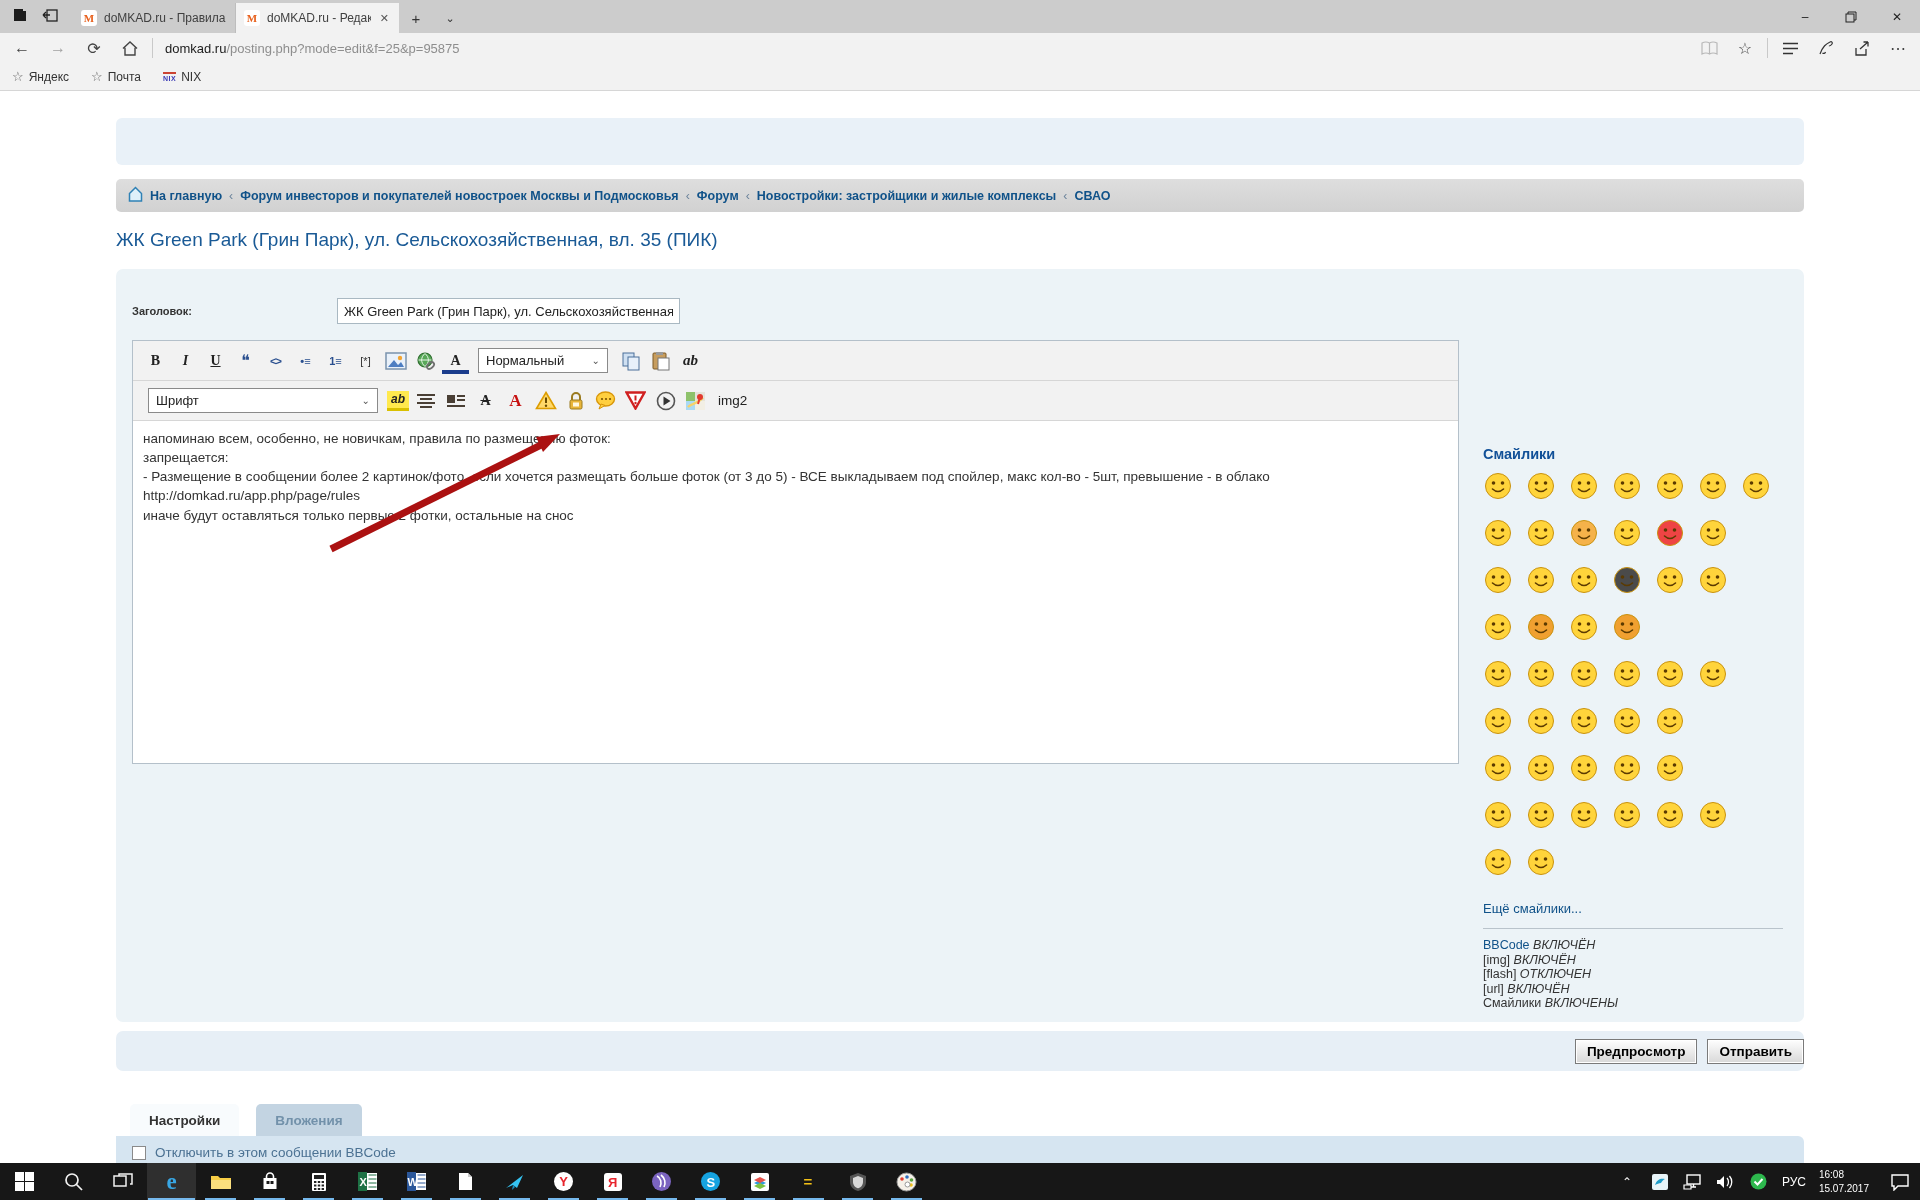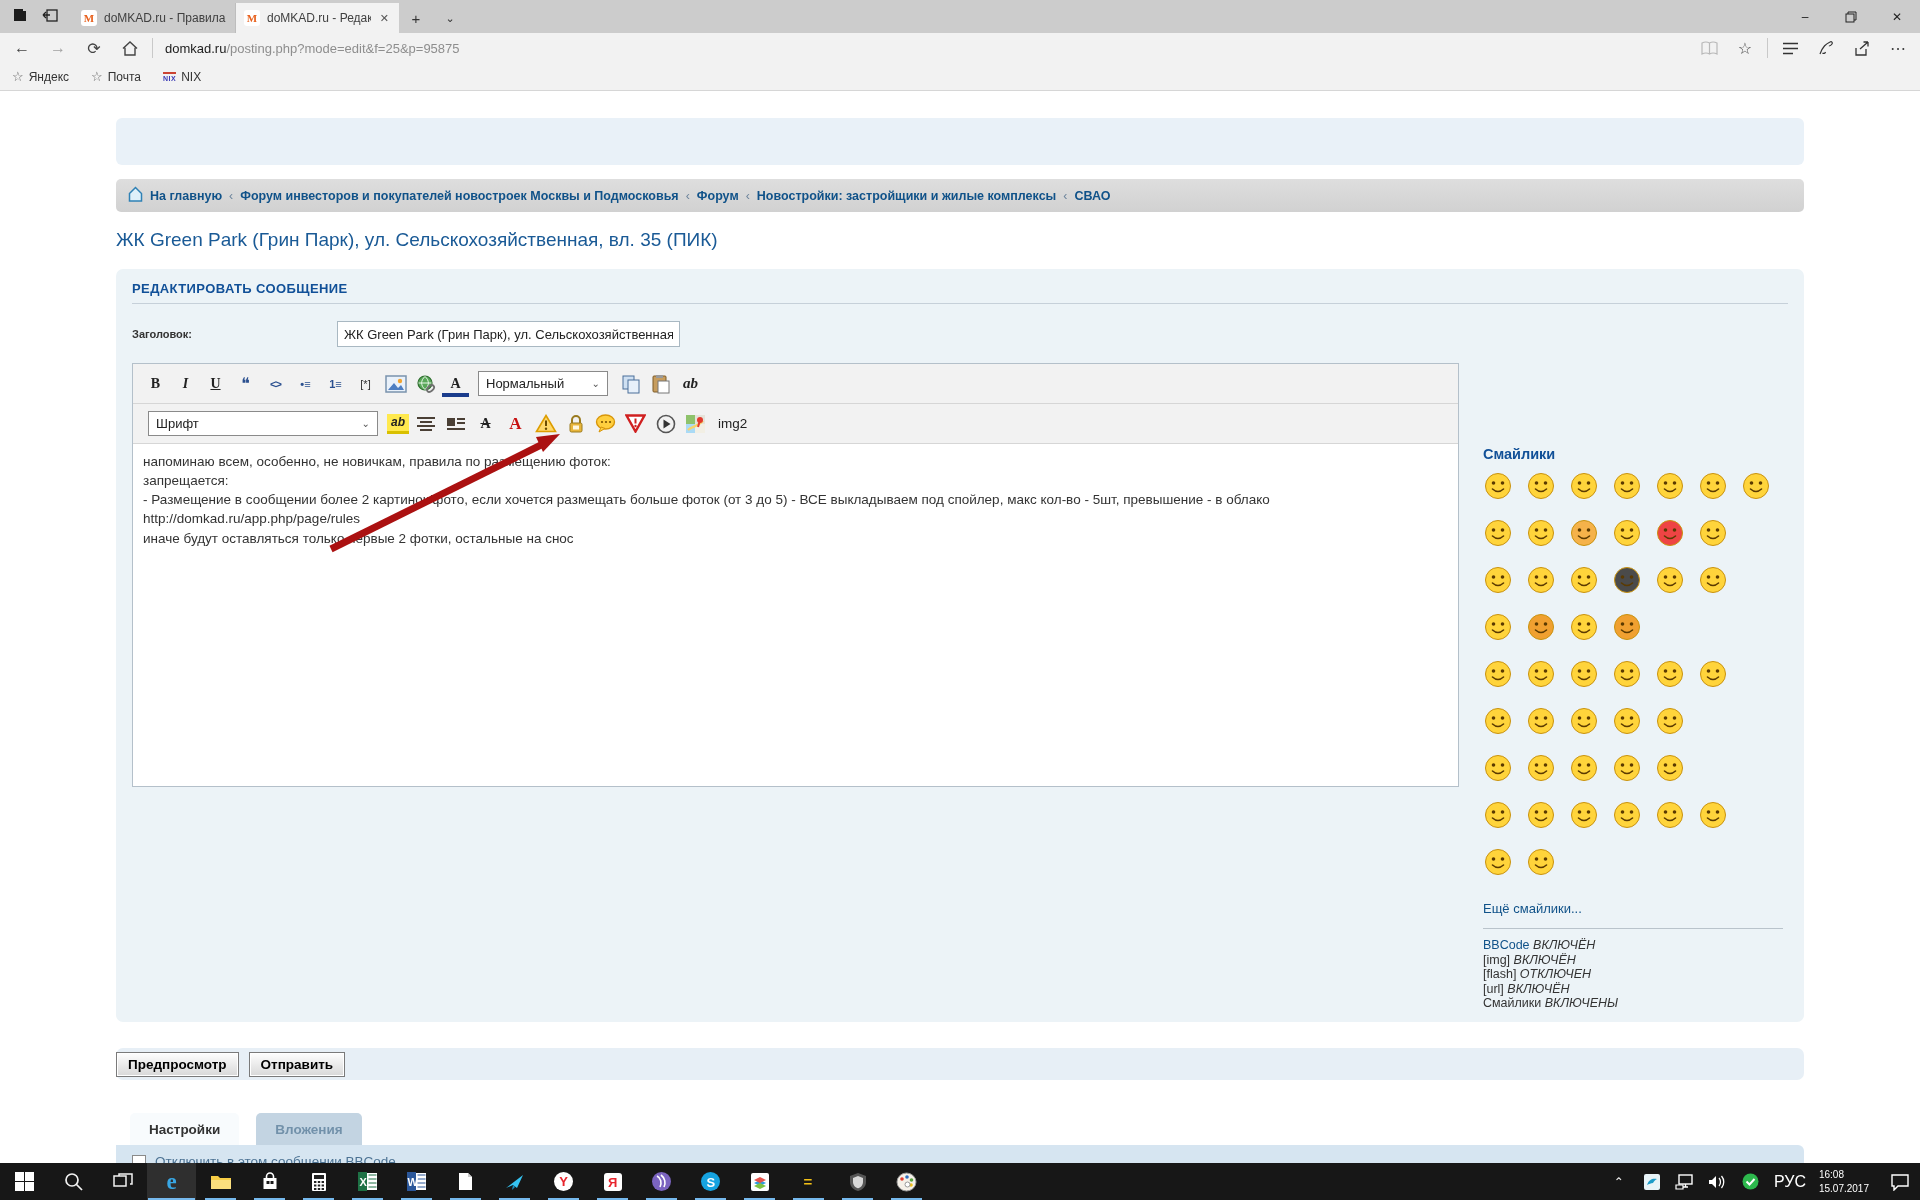--- a/index.html
+++ b/index.html
@@ -71,21 +71,21 @@
   .smiley-h{color:#115098;font-size:14.5px;font-weight:bold}
   .smiley-row{height:47px;display:flex;align-items:center;gap:13px}
   .smiley{display:inline-flex;width:30px;height:30px;align-items:center;justify-content:center}
   .more-link{display:inline-block;margin-top:16px;font-size:13px;color:#105289}
   .sm-hr{border:none;border-top:1px solid #b9c3cb;margin:11px 0 9px}
   .status-line{font-size:12.5px;color:#333;line-height:14.6px}
   .status-line .lbl{color:#333}
   .status-line .lbl.link{color:#105289}
   .status-line .val{font-style:italic}
 
-  .actionbar{margin-top:26px;height:32px;background:#e7eff6;border-radius:7px;display:flex;align-items:center;justify-content:flex-start;gap:10px}
+  .actionbar{margin-top:9px;height:40px;background:#e7eff6;border-radius:7px;display:flex;align-items:center;justify-content:flex-end;gap:10px}
   .btn{border:1px solid #7a7a7a;background:linear-gradient(#fefefe,#d8d8d8);font-weight:bold;font-size:13.5px;color:#000;padding:4px 11px;font-family:"Liberation Sans",sans-serif;box-shadow:0 0 0 1px #fff inset}
 
   .tabs-row{margin-top:33px;padding-left:14px;display:flex;gap:17px;align-items:flex-end}
   .tab-pill{height:32px;display:flex;align-items:center;padding:0 19px;font-size:13.5px;font-weight:bold;border-radius:5px 5px 0 0}
   .tab-pill.on{background:#f8fbfd;color:#333}
   .tab-pill.off{background:#c3d4e2;color:#7291aa}
   .settings-panel{background:#d6e5f1;border-radius:0 6px 6px 6px;height:70px;padding:9px 16px}
   .chk-row{display:flex;align-items:center;gap:9px}
   .chk{width:14px;height:14px;background:#fff;border:1px solid #8a8a8a}
   .chk-label{font-size:13.5px;color:#4c7293}
@@ -97,21 +97,21 @@
   .taskbar{position:absolute;left:0;right:0;bottom:0;height:37px;background:#171717;display:flex;align-items:center;color:#fff;z-index:20}
   .tb-slot{width:49px;height:37px;display:flex;align-items:center;justify-content:center;position:relative;flex:0 0 49px}
   .tb-slot.running::after{content:"";position:absolute;left:9px;right:9px;bottom:0;height:2px;background:#76b9ed}
   .tb-slot.activeapp{background:#2f2f2f}
   .tb-slot.activeapp::after{left:1px;right:1px}
   .edge-e{font-size:23px;font-weight:bold;color:#38a6e3;font-family:"Liberation Serif",serif}
   .eq-ico{color:#f2c017;font-weight:bold;font-size:15px;letter-spacing:1px}
   .tray{margin-left:auto;display:flex;align-items:center;gap:13px;padding-right:10px}
   .tray-ico{display:flex;align-items:center;justify-content:center;width:20px}
   .tray-chev{font-size:12px;color:#eee}
-  .lang{font-size:16px;color:#fff}
+  .lang{font-size:12px;color:#fff}
   .clock{font-size:10px;line-height:13.5px;color:#fff}
 </style>
 </head>
 <body>
 
 <div class="screen">
 
   <div class="tabbar">
     <div class="pinned">
       <span><svg width="16" height="16" viewBox="0 0 16 16">
@@ -218,21 +218,20 @@
           <span>Форум</span>
           <span class="crumb-sep">‹</span>
           <span>Новостройки: застройщики и жилые комплексы</span>
           <span class="crumb-sep">‹</span>
           <span>СВАО</span>
         </div>
 
       <div class="page-title">ЖК Green Park (Грин Парк), ул. Сельскохозяйственная, вл. 35 (ПИК)</div>
 
       <div class="panel">
-        <div class="section-h">РЕДАКТИРОВАТЬ СООБЩЕНИЕ</div>
 
         <div class="subject-row">
           <div class="subject-label">Заголовок:</div>
           <input class="subject-input" value="ЖК Green Park (Грин Парк), ул. Сельскохозяйственная, вл. 35 (ПИК)" style="">
         </div>
 
         <div class="editor">
           <div class="toolbar" id="toolbar1">
               <span class="tb-btn serif">B</span>
               <span class="tb-btn serif i">I</span>

